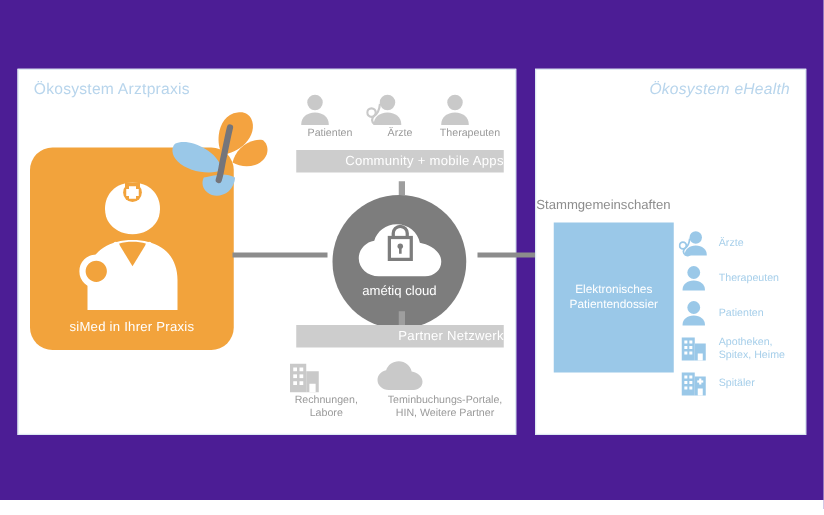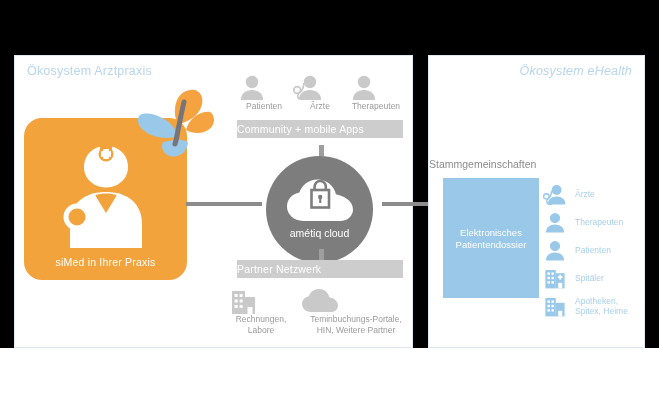--- a/index.html
+++ b/index.html
@@ -3,22 +3,22 @@
 <meta charset="utf-8">
 <style>
   html,body{margin:0;padding:0;background:#ffffff;}
   body{
     font-family:"Liberation Sans", sans-serif;
     -webkit-font-smoothing:antialiased;
   }
   #stage{
     position:relative;
     width:659px;
-    height:348px;
-    background:#000000;
+    height:400px;
+    background:#4c1d95;
     overflow:hidden;
   }
 
   
   .panel{
     position:absolute;
     border:1px solid #dce8f2;
     background:#ffffff;
     box-sizing:border-box;
   }
@@ -88,21 +88,21 @@
   
   .gbar{
     position:absolute;
     left:237px;
     width:166px;
     height:18px;
     background:#cdcdcd;
     color:#ffffff;
     font-size:10.5px;
     line-height:18px;
-    text-align:left;
+    text-align:right;
     letter-spacing:.2px;
   }
   #bar-community{ top:120px; }
   #bar-partner{  top:260px; }
 
   
   #cloud-circle{
     position:absolute;
     left:266px; top:156px;
     width:107px; height:107px;
@@ -352,51 +352,51 @@
         </svg>
         <span class="lb">Therapeuten</span>
       </div>
 
       <div class="rl-row">
         <svg class="ic" viewBox="0 0 30 26">
           <circle cx="15" cy="8" r="6.4" fill="#9ac8e8"></circle>
           <path d="M15 16c-6.6 0-11.2 4-11.2 9.2V26h22.4v-.8C26.2 20 21.6 16 15 16z" fill="#9ac8e8"></path>
         </svg>
         <span class="lb">Patienten</span>
+      </div>
+
+      <div class="rl-row">
+        <svg class="ic" viewBox="0 0 30 26">
+          <rect x="3" y="3" width="13" height="23" fill="#9ac8e8"></rect>
+          <rect x="16" y="9" width="11" height="17" fill="#9ac8e8"></rect>
+          <rect x="5.6" y="6" width="3" height="3" fill="#ffffff"></rect>
+          <rect x="10.6" y="6" width="3" height="3" fill="#ffffff"></rect>
+          <rect x="5.6" y="11.5" width="3" height="3" fill="#ffffff"></rect>
+          <rect x="10.6" y="11.5" width="3" height="3" fill="#ffffff"></rect>
+          <rect x="5.6" y="17" width="3" height="3" fill="#ffffff"></rect>
+          <rect x="10.6" y="17" width="3" height="3" fill="#ffffff"></rect>
+          <rect x="19" y="19" width="5" height="7" fill="#ffffff"></rect>
+        </svg>
+        <span class="lb">Apotheken,
+Spitex, Heime</span>
       </div>
 
       <div class="rl-row">
         <svg class="ic" viewBox="0 0 30 26">
           <rect x="3" y="3" width="13" height="23" fill="#9ac8e8"></rect>
           <rect x="16" y="7" width="11" height="19" fill="#9ac8e8"></rect>
           <rect x="5.6" y="6" width="3" height="3" fill="#ffffff"></rect>
           <rect x="10.6" y="6" width="3" height="3" fill="#ffffff"></rect>
           <rect x="5.6" y="11.5" width="3" height="3" fill="#ffffff"></rect>
           <rect x="10.6" y="11.5" width="3" height="3" fill="#ffffff"></rect>
           <rect x="5.6" y="17" width="3" height="3" fill="#ffffff"></rect>
           <rect x="10.6" y="17" width="3" height="3" fill="#ffffff"></rect>
           <rect x="20.4" y="9" width="2.2" height="6" fill="#ffffff"></rect>
           <rect x="18.5" y="10.9" width="6" height="2.2" fill="#ffffff"></rect>
           <rect x="19" y="19" width="5" height="7" fill="#ffffff"></rect>
         </svg>
         <span class="lb">Spitäler</span>
       </div>
 
-      <div class="rl-row">
-        <svg class="ic" viewBox="0 0 30 26">
-          <rect x="3" y="3" width="13" height="23" fill="#9ac8e8"></rect>
-          <rect x="16" y="9" width="11" height="17" fill="#9ac8e8"></rect>
-          <rect x="5.6" y="6" width="3" height="3" fill="#ffffff"></rect>
-          <rect x="10.6" y="6" width="3" height="3" fill="#ffffff"></rect>
-          <rect x="5.6" y="11.5" width="3" height="3" fill="#ffffff"></rect>
-          <rect x="10.6" y="11.5" width="3" height="3" fill="#ffffff"></rect>
-          <rect x="5.6" y="17" width="3" height="3" fill="#ffffff"></rect>
-          <rect x="10.6" y="17" width="3" height="3" fill="#ffffff"></rect>
-          <rect x="19" y="19" width="5" height="7" fill="#ffffff"></rect>
-        </svg>
-        <span class="lb">Apotheken,
-Spitex, Heime</span>
-      </div>
-
     </div>
   </div>
 
 </div>
 
 </body></html>

